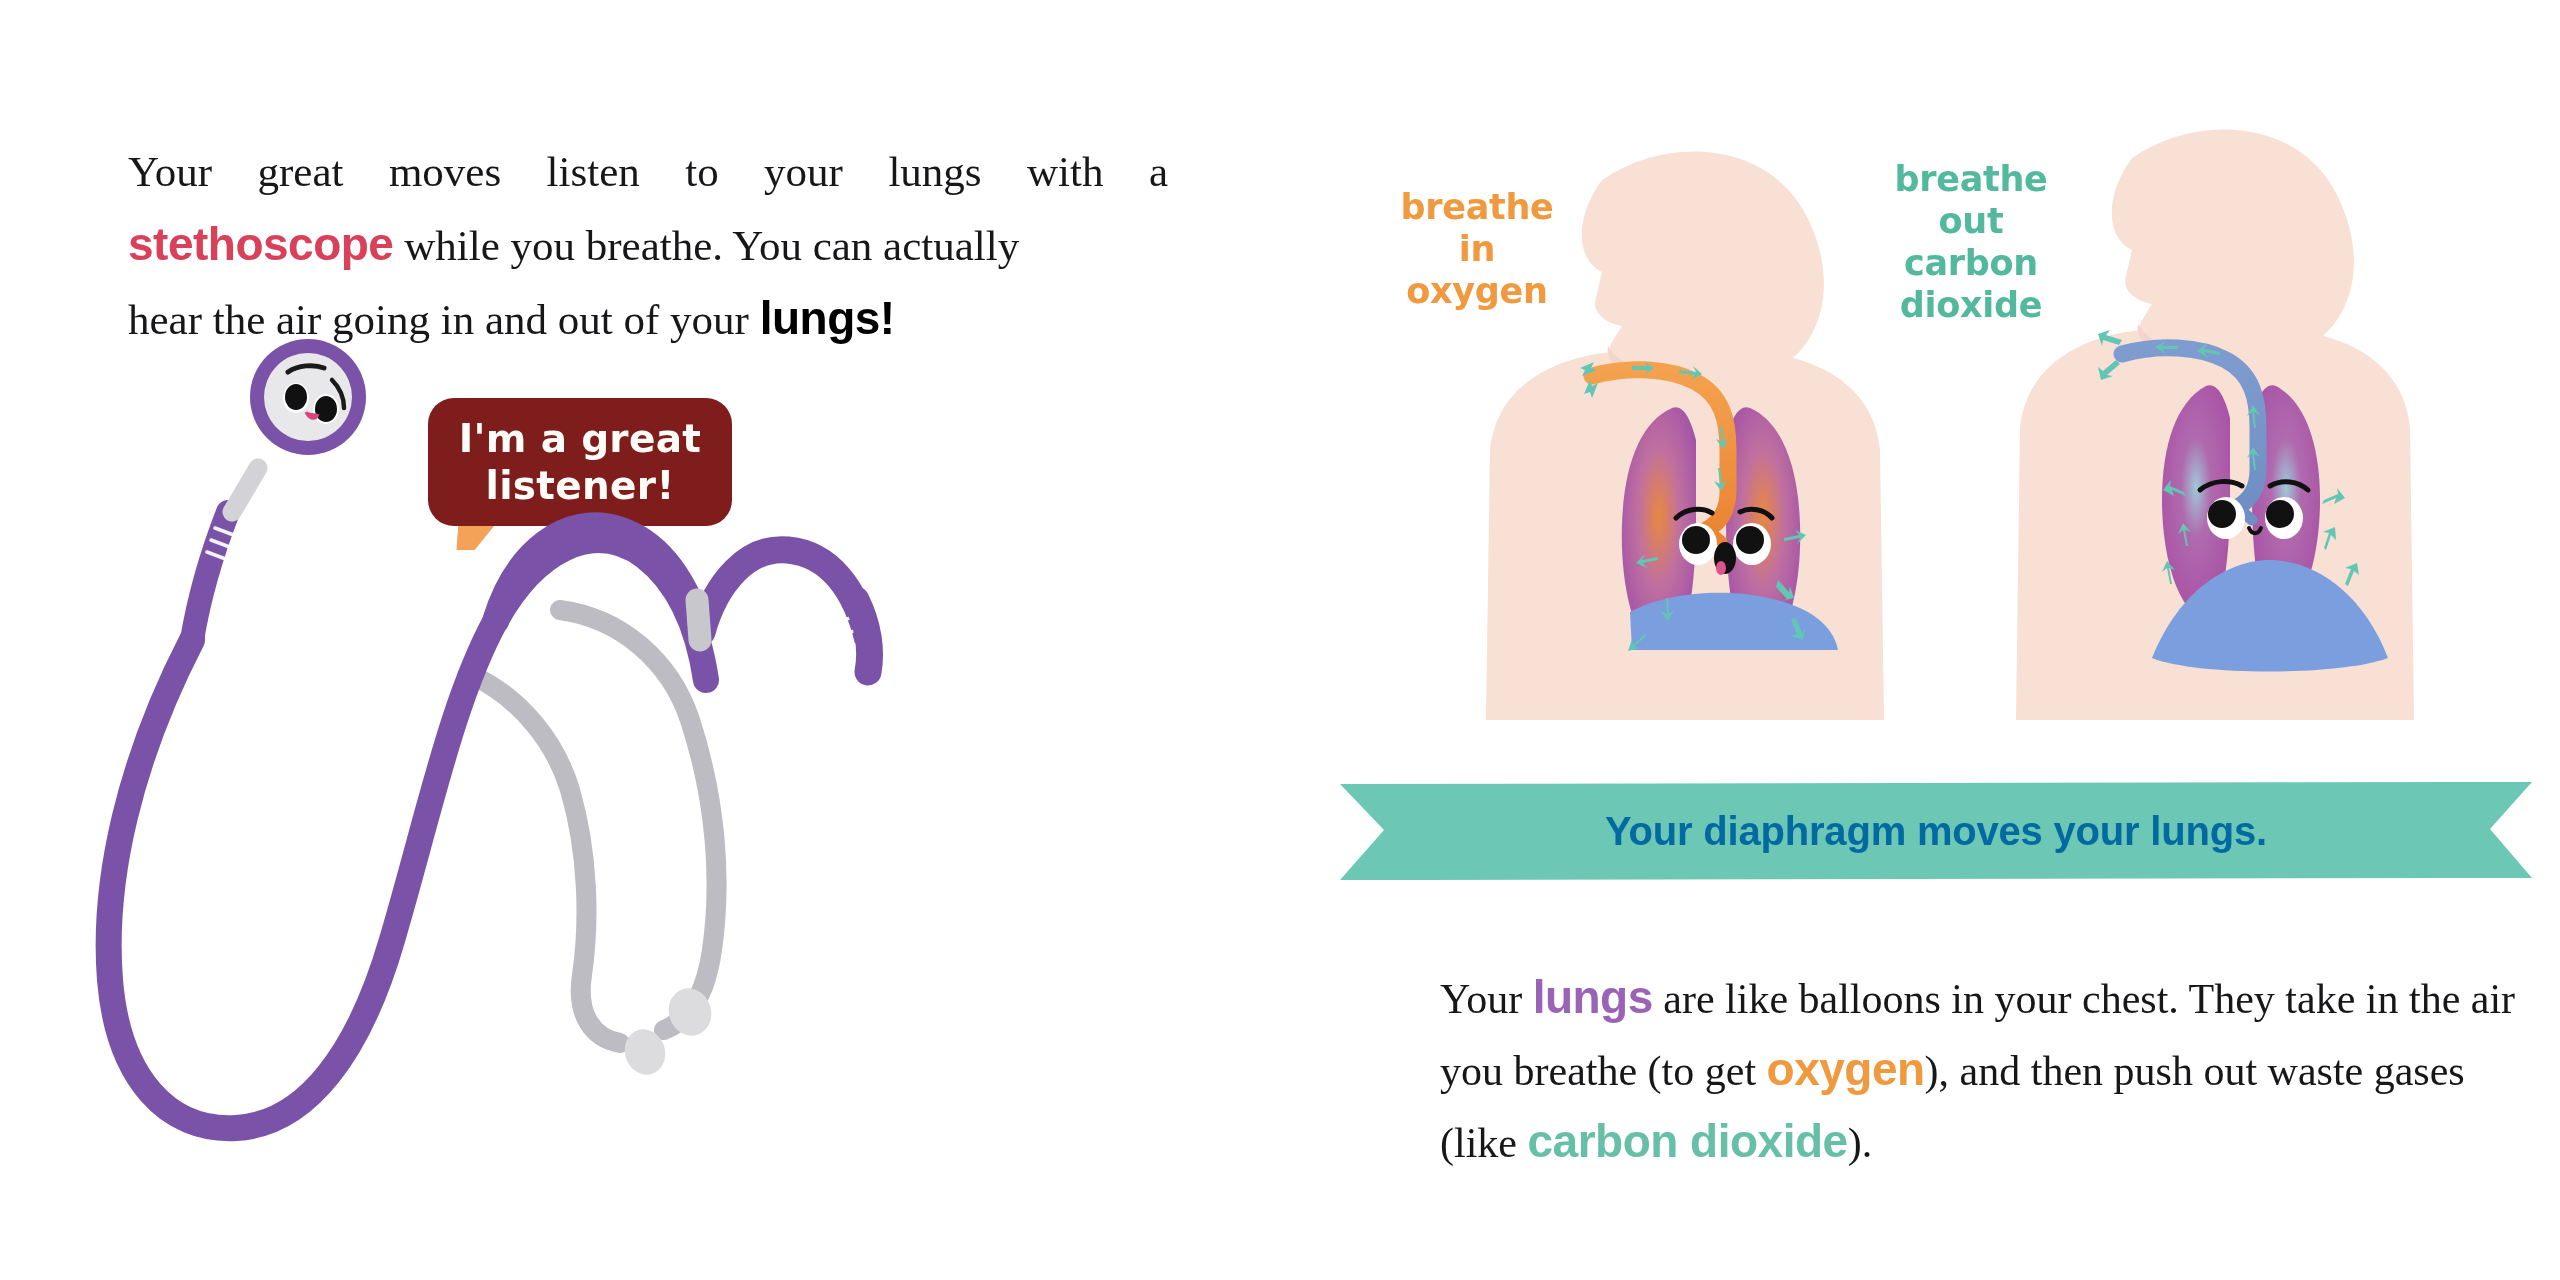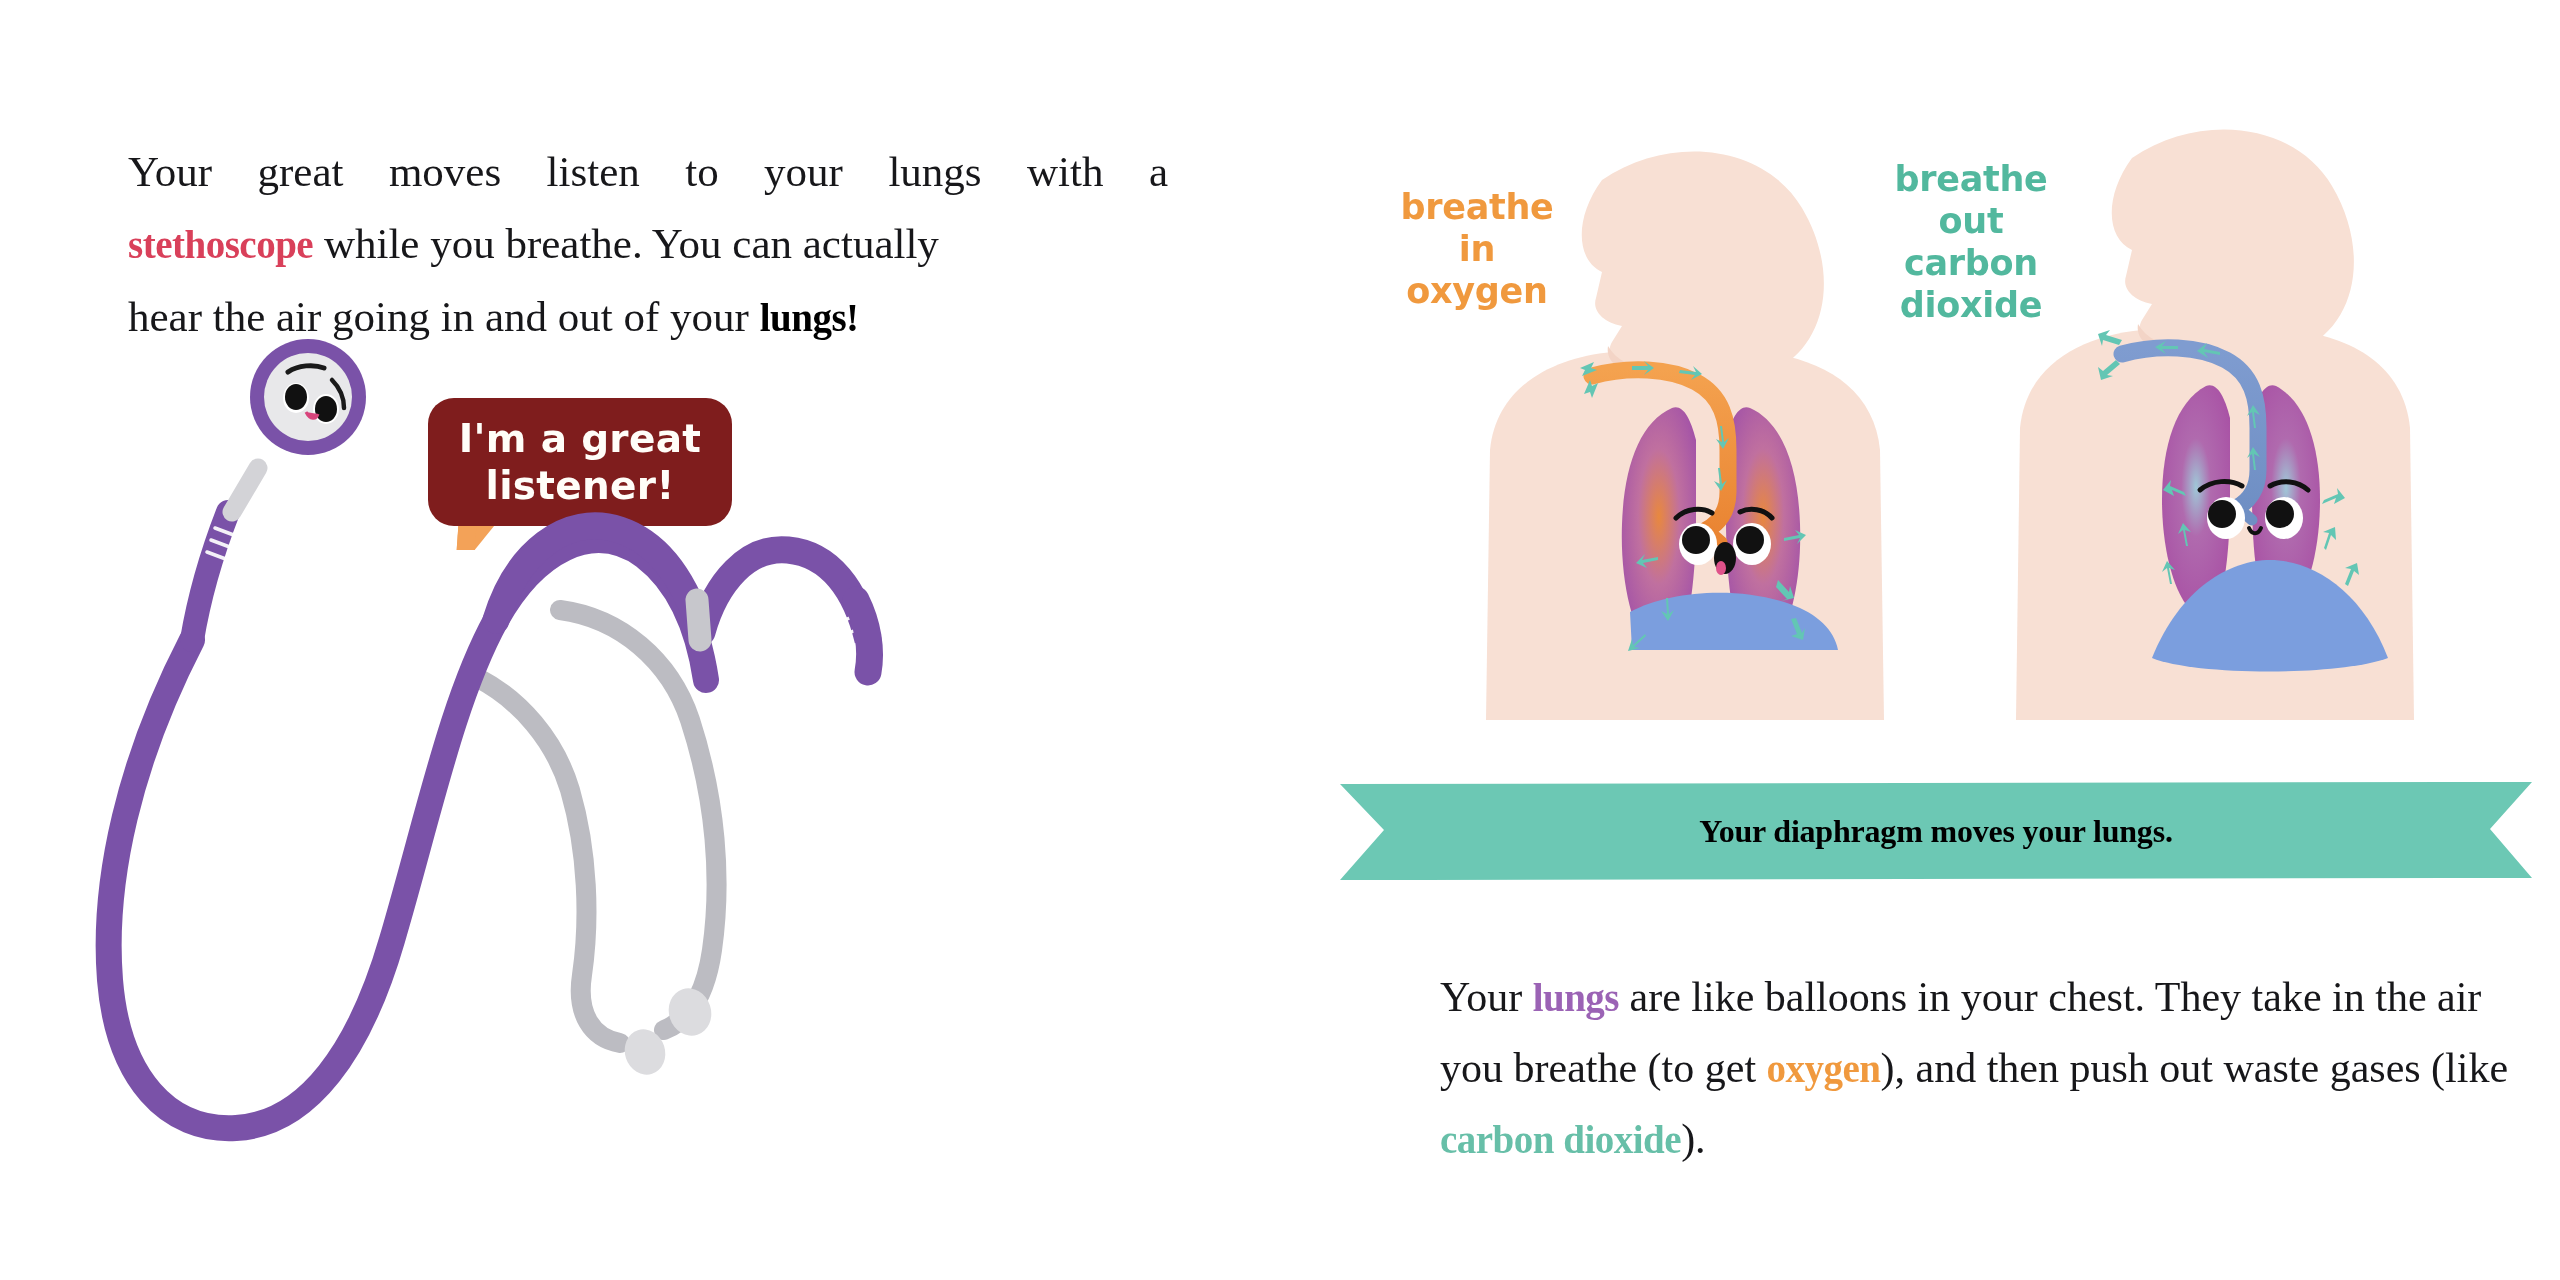--- a/index.html
+++ b/index.html
@@ -33,23 +33,23 @@
     color: #17171a;
     text-align: justify;
     text-justify: inter-word;
   }
   #left-paragraph .line { display: block; }
   #left-paragraph .just {
     display: flex;
     justify-content: space-between;
   }
   .kw {
-    font-family: Liberation Serif, serif;
+    font-family: Liberation Sans, sans-serif;
     font-weight: bold;
-    font-size: 39px;
+    font-size: 46px;
     letter-spacing: -0.5px;
   }
   .kw-steth { color: #d9405a; }
   .kw-lungs-blue { color: #000000; }
 
   
   #speech-bubble {
     position: absolute;
     left: 428px;
     top: 398px;
@@ -137,24 +137,24 @@
     width: 1192px;
     height: 98px;
   }
   #banner-text {
     position: absolute;
     left: 0; top: 0;
     width: 1192px; height: 98px;
     display: flex;
     align-items: center;
     justify-content: center;
-    font-family: Liberation Serif, serif;
+    font-family: Liberation Sans, sans-serif;
     font-weight: bold;
-    font-size: 32px;
-    color: #000000;
+    font-size: 40px;
+    color: #0369a1;
     letter-spacing: -0.2px;
   }
 
   
   #right-paragraph {
     position: absolute;
     left: 1420px;
     top: 962px;
     width: 1100px;
     font-family: "Liberation Serif", serif;

